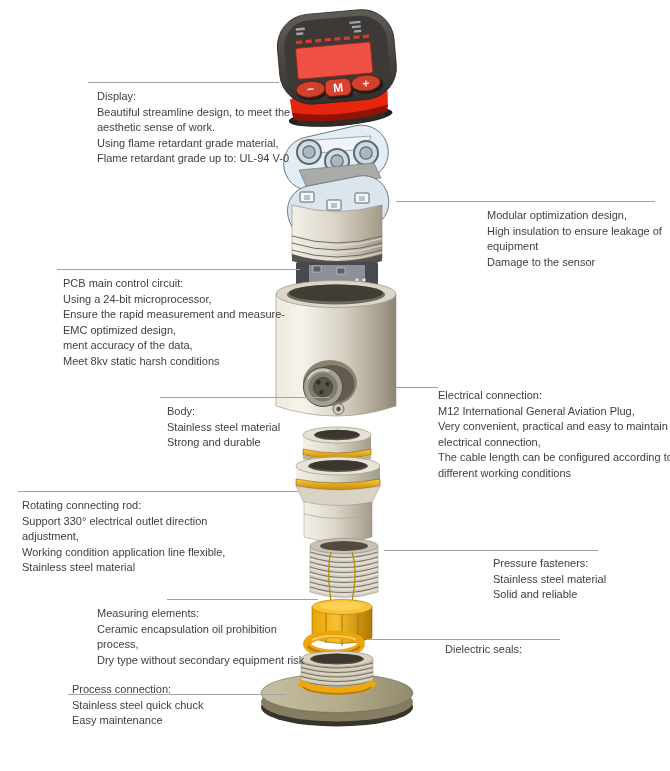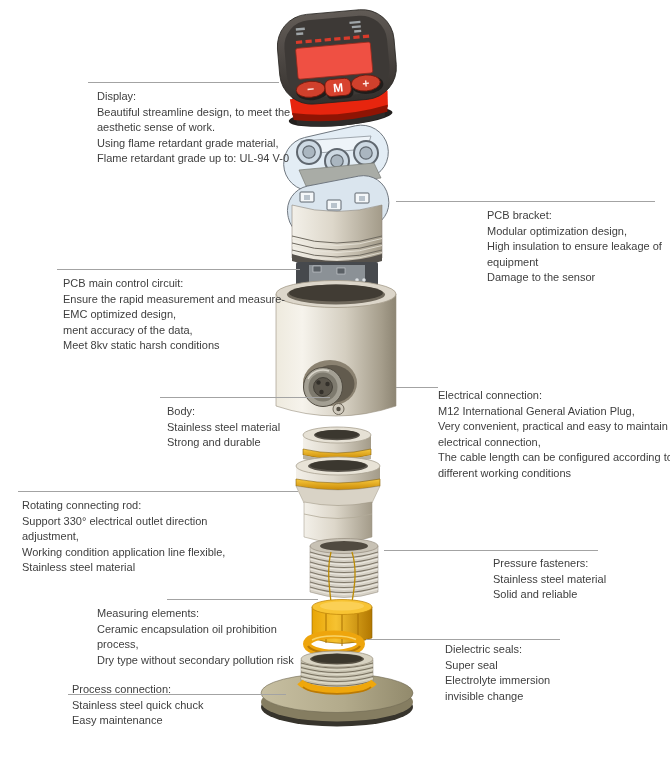--- a/index.html
+++ b/index.html
@@ -263,32 +263,32 @@
   <div class="c-title">Display:</div>
   <div class="c-lines">
         <div>Beautiful streamline design, to meet the</div>
         <div>aesthetic sense of work.</div>
         <div>Using flame retardant grade material,</div>
         <div>Flame retardant grade up to: UL-94 V-0</div>
       </div>
 </div>
 
 <div class="callout" style="left:487px;top:208px;">
-  <div class="c-title">PCB bracket:</div>
   <div class="c-lines">
         <div>Modular optimization design,</div>
         <div>High insulation to ensure leakage of</div>
         <div>equipment</div>
         <div>Damage to the sensor</div>
       </div>
 </div>
 
 <div class="callout" style="left:63px;top:276px;">
   <div class="c-title">PCB main control circuit:</div>
   <div class="c-lines">
+        <div>Using a 24-bit microprocessor,</div>
         <div>Ensure the rapid measurement and measure-</div>
         <div>EMC optimized design,</div>
         <div>ment accuracy of the data,</div>
         <div>Meet 8kv static harsh conditions</div>
       </div>
 </div>
 
 <div class="callout" style="left:167px;top:404px;">
   <div class="c-title">Body:</div>
   <div class="c-lines">
@@ -324,31 +324,26 @@
         <div>Stainless steel material</div>
         <div>Solid and reliable</div>
       </div>
 </div>
 
 <div class="callout" style="left:97px;top:606px;">
   <div class="c-title">Measuring elements:</div>
   <div class="c-lines">
         <div>Ceramic encapsulation oil prohibition</div>
         <div>process,</div>
-        <div>Dry type without secondary pollution risk</div>
+        <div>Dry type without secondary equipment risk</div>
       </div>
 </div>
 
 <div class="callout" style="left:445px;top:642px;">
   <div class="c-title">Dielectric seals:</div>
-  <div class="c-lines">
-        <div>Super seal</div>
-        <div>Electrolyte immersion</div>
-        <div>invisible change</div>
-      </div>
 </div>
 
 <div class="callout" style="left:72px;top:682px;">
   <div class="c-title">Process connection:</div>
   <div class="c-lines">
         <div>Stainless steel quick chuck</div>
         <div>Easy maintenance</div>
       </div>
 </div>
 

